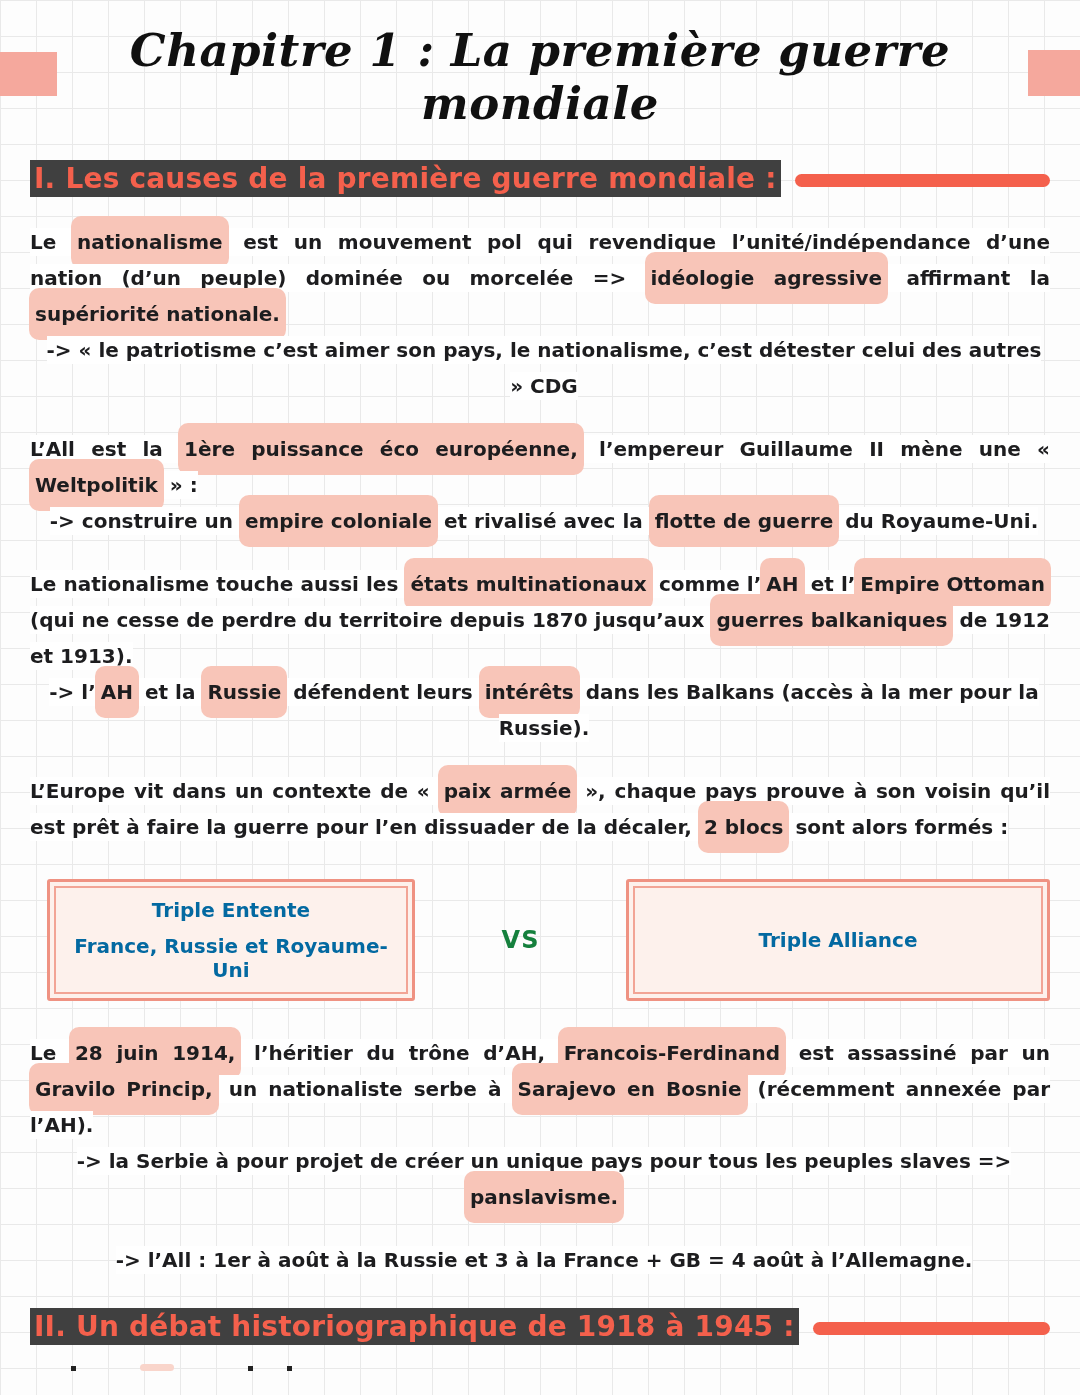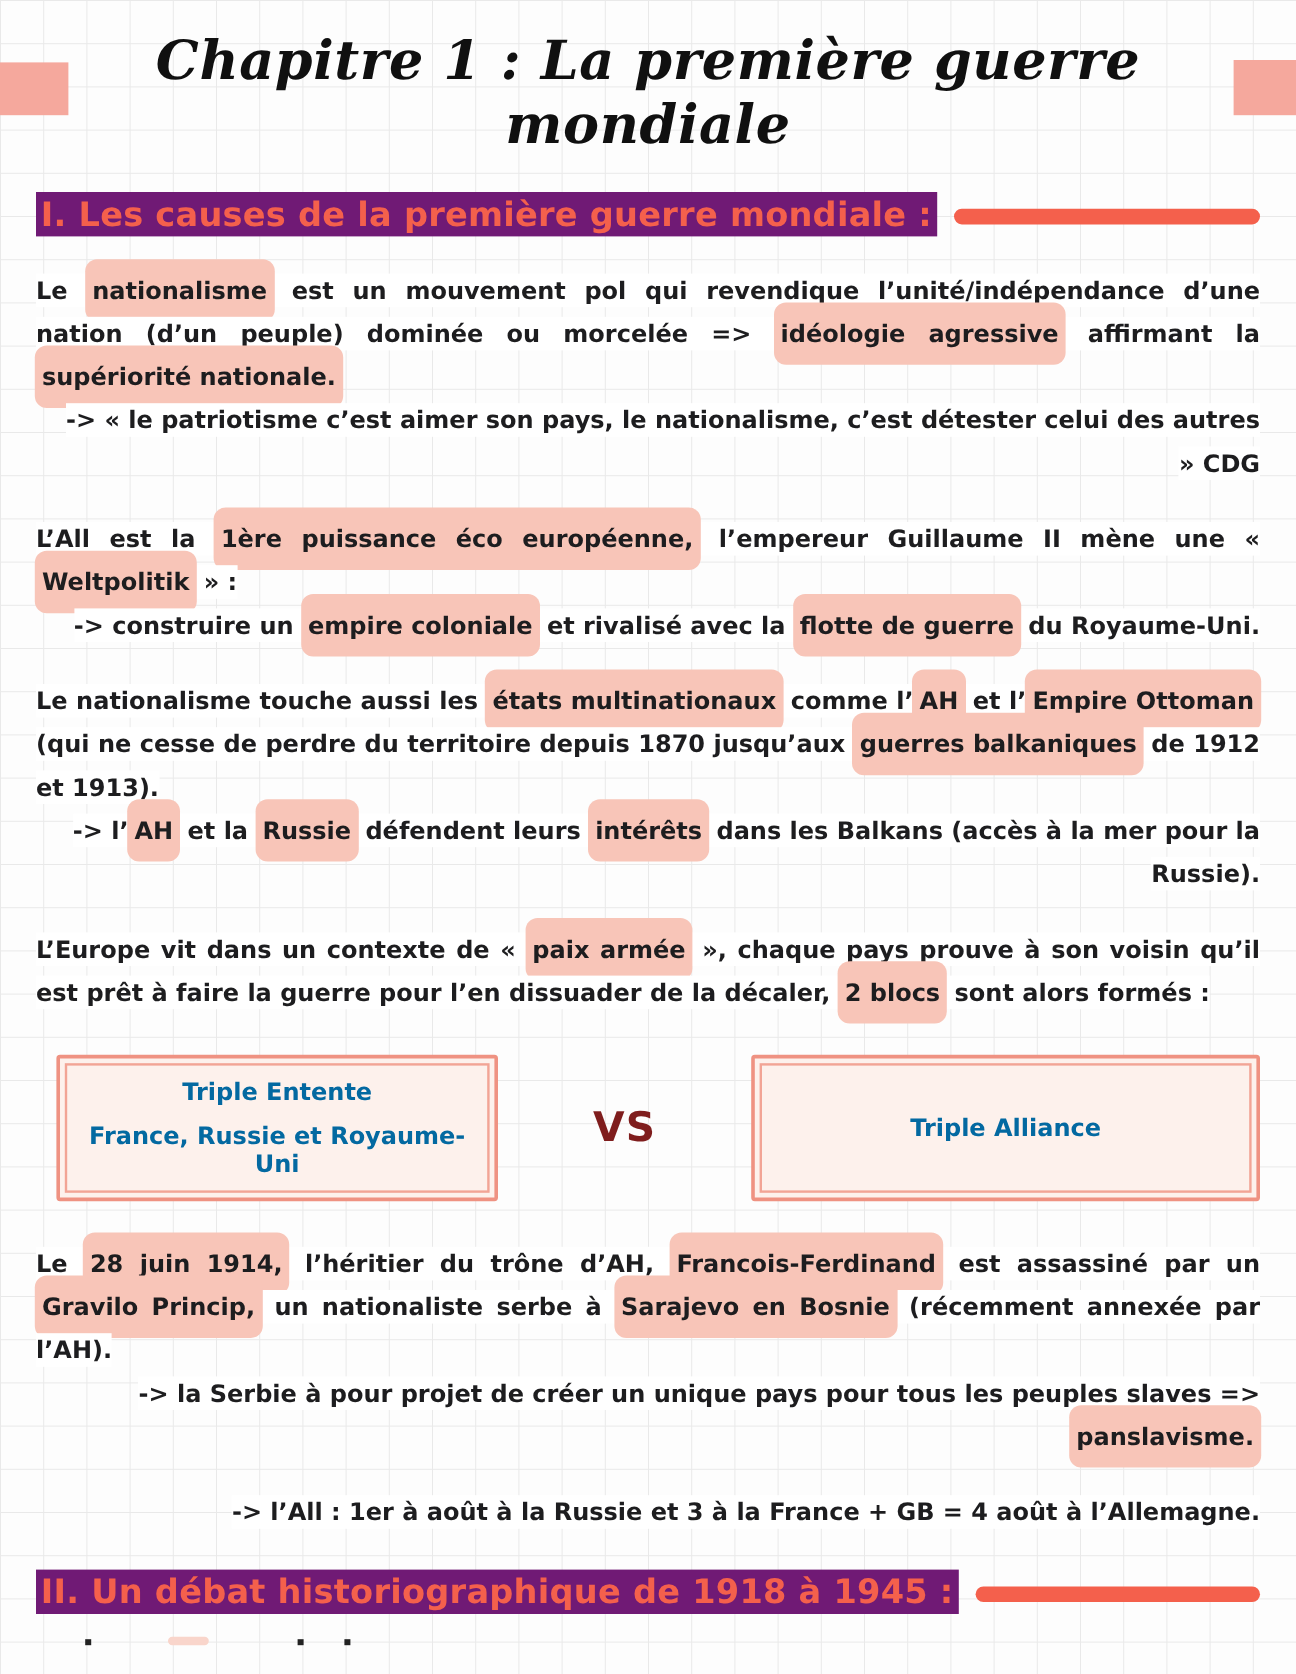--- a/index.html
+++ b/index.html
@@ -24,27 +24,27 @@
   .title {
     position:relative; z-index:1;
     text-align:center; margin-top:24px;
     font-family:"DejaVu Serif", serif; font-style:italic; font-weight:700;
     font-size:45px; letter-spacing:0.5px; color:#101010;
   }
 
   .section-heading { display:flex; align-items:center; gap:14px; margin:30px 0 2px; }
   .heading-text {
     color:#f4604c; font-weight:700; font-size:28px; letter-spacing:0.2px;
-    white-space:nowrap; background:#701a75; padding:2px 4px;
+    white-space:nowrap; background:#404040; padding:2px 4px;
   }
   .heading-bar { flex:1; height:13px; border-radius:7px; background:#f4604c; margin-top:4px; }
 
   .para { margin:27px 0; font-size:20px; line-height:36px; font-weight:600; position:relative; z-index:1; }
   .main-text { text-align:justify; }
-  .arrow-line { padding-left:8px; text-align:right; }
+  .arrow-line { padding-left:8px; text-align:center; }
   .linebg {
     background:#ffffff; padding:2px 0;
     -webkit-box-decoration-break:clone; box-decoration-break:clone;
   }
   .hl {
     background:#f8c5b8; border-radius:10px; padding:14px 6px; margin:0 -1px;
     -webkit-box-decoration-break:clone; box-decoration-break:clone;
   }
 
   .vs-row { display:flex; align-items:stretch; margin:34px 0; padding-left:17px; position:relative; z-index:1; }
@@ -52,21 +52,21 @@
   .vs-box-inner {
     border:2px solid #f2a495; height:100%;
     display:flex; flex-direction:column; justify-content:center; gap:12px;
     padding:10px 12px;
   }
   .vs-box-title, .vs-box-members { text-align:center; font-weight:600; font-size:20px; color:#0369a1; }
   .vs-box.left-box  { width:368px; }
   .vs-box.right-box { width:424px; }
   .vs-sep {
     flex:1; display:flex; align-items:center; justify-content:center;
-    color:#7f1d1d; font-weight:700; font-size:34px; letter-spacing:1px;
+    color:#15803d; font-weight:700; font-size:24px; letter-spacing:1px;
   }
 
   .cutoff { position:absolute; left:0; top:0; width:100%; height:100%; pointer-events:none; z-index:0; }
   .cutoff .tick { position:absolute; width:5px; height:5px; background:#222; top:1366px; }
   .cutoff .smudge { position:absolute; left:140px; top:1364px; width:34px; height:7px; background:#f9d5cb; border-radius:4px; }
 </style>
 </head>
 <body>
 
 <div class="page">

